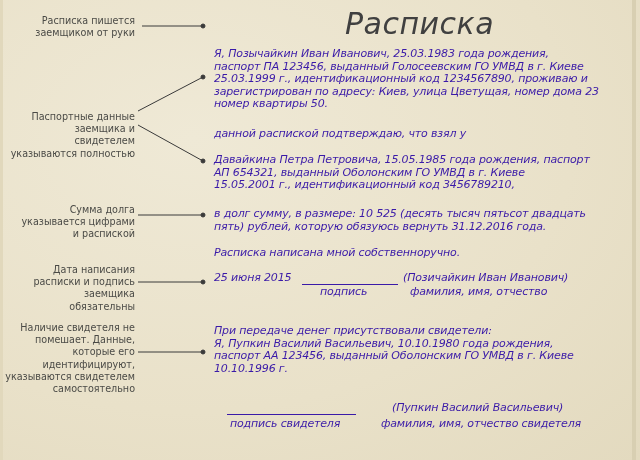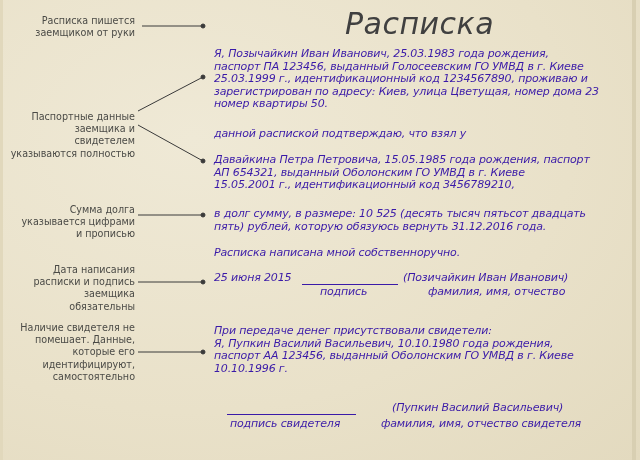--- a/index.html
+++ b/index.html
@@ -69,35 +69,36 @@
   <div class="ann" style="left:10px; top:99px; width:125px;margin-top:12px;">
     <div>Паспортные данные</div>
     <div>заемщика и</div>
     <div>свидетелем</div>
     <div>указываются полностью</div>
   </div>
 
   <div class="ann" style="left:10px; top:204px; width:125px;">
     <div>Сумма долга</div>
     <div>указывается цифрами</div>
-    <div>и прописью</div>
+    <div>и распиской</div>
   </div>
 
   <div class="ann" style="left:10px; top:264px; width:125px;">
     <div>Дата написания</div>
     <div>расписки и подпись</div>
     <div>заемщика</div>
     <div>обязательны</div>
   </div>
 
   <div class="ann" style="left:4px; top:322px; width:131px;">
     <div>Наличие свидетеля не</div>
     <div>помешает. Данные,</div>
     <div>которые его</div>
     <div>идентифицируют,</div>
+    <div>указываются свидетелем</div>
     <div>самостоятельно</div>
   </div>
 
   <div class="title">Расписка</div>
 
   <div class="hw" style="top:48px;">
     <div>Я, Позычайкин Иван Иванович, 25.03.1983 года рождения,</div>
     <div>паспорт ПА 123456, выданный Голосеевским ГО УМВД в г. Киеве</div>
     <div>25.03.1999 г., идентификационный код 1234567890, проживаю и</div>
     <div>зарегистрирован по адресу: Киев, улица Цветущая, номер дома 23</div>
@@ -116,21 +117,21 @@
     <div>в долг сумму, в размере: 10 525 (десять тысяч пятьсот двадцать</div>
     <div>пять) рублей, которую обязуюсь вернуть 31.12.2016 года.</div>
   </div>
 
   <div class="hw" style="top:247px;">Расписка написана мной собственноручно.</div>
 
   <div class="hw" style="top:272px;">25 июня 2015</div>
   <div class="sigline" style="left:302px; top:284px; width:96px;"></div>
   <div class="hw" style="top:272px; left:403px;">(Позичайкин Иван Иванович)</div>
   <div class="hw" style="top:286px; left:320px;">подпись</div>
-  <div class="hw" style="top:286px; left:428px;">фамилия, имя, отчество</div>
+  <div class="hw" style="top:286px; left:410px;">фамилия, имя, отчество</div>
 
   <div class="hw" style="top:325px;">
     <div>При передаче денег присутствовали свидетели:</div>
     <div>Я, Пупкин Василий Васильевич, 10.10.1980 года рождения,</div>
     <div>паспорт АА 123456, выданный Оболонским ГО УМВД в г. Киеве</div>
     <div>10.10.1996 г.</div>
   </div>
 
   <div class="sigline" style="left:227px; top:414px; width:129px;"></div>
   <div class="hw" style="top:402px; left:392px;">(Пупкин Василий Васильевич)</div>

